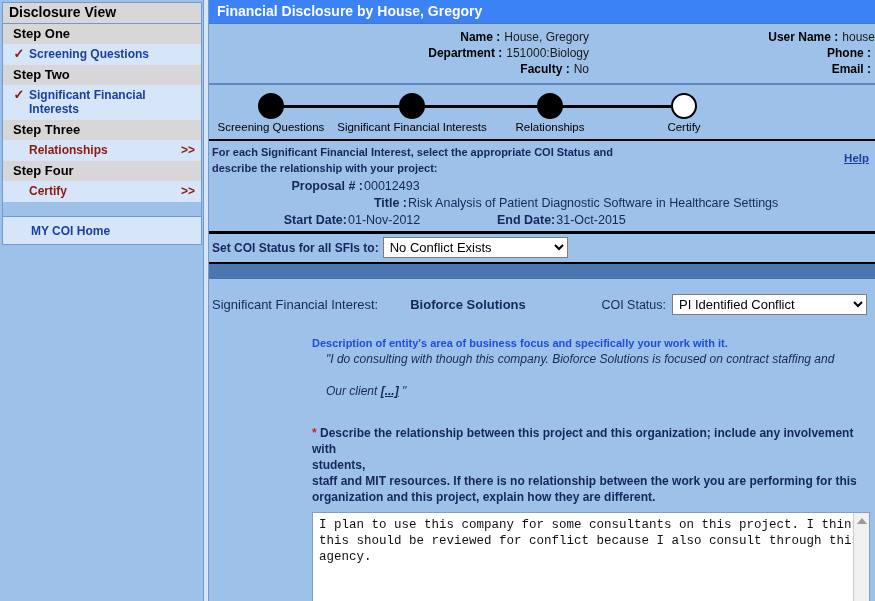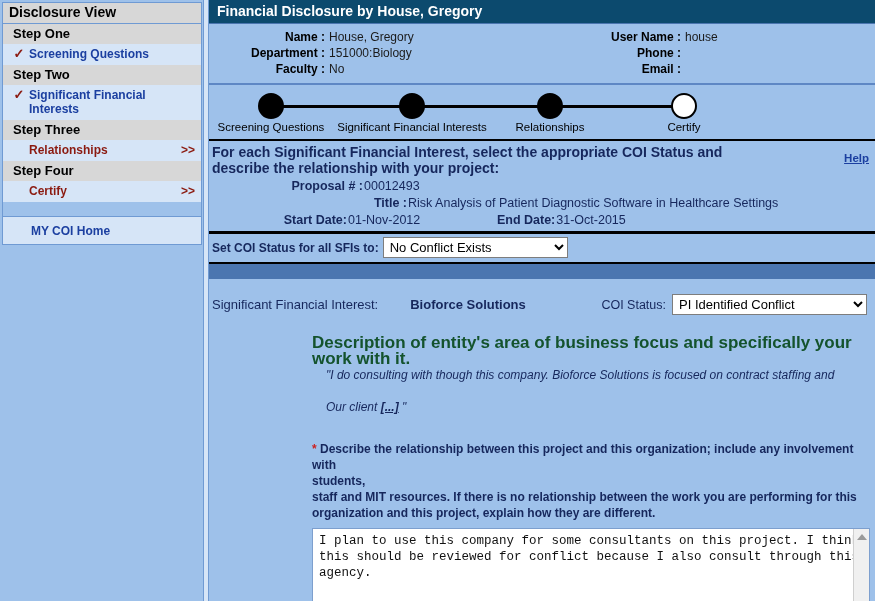--- a/index.html
+++ b/index.html
@@ -109,40 +109,40 @@
   
   #main {
     position: absolute;
     left: 209px; top: 0;
     width: 666px; height: 601px;
     background: #9ec1ea;
   }
 
   .titlebar {
     height: 24px;
-    background: #0c4a6e;
+    background: #3b82f6;
     border-bottom: 1px solid #4b76b0;
     color: #ffffff;
     font-size: 14px;
     font-weight: bold;
     padding: 3px 0 0 8px;
   }
 
   .infoblock {
     background: #9ec1ea;
     padding: 5px 0 6px 0;
     border-bottom: 2px solid #5e87c4;
   }
   .inforow {
     display: flex;
     font-size: 12px;
     line-height: 16px;
     color: #111111;
   }
-  .infocol { display: flex; }
+  .infocol { display: flex; justify-content: flex-end; }
   .infocol.c1 { width: 380px; }
   .infocol.c2 { width: 286px; }
   .lbl {
     font-weight: bold;
     text-align: right;
     padding-right: 4px;
     color: #000000;
   }
   .c1 .lbl { width: 120px; }
   .c2 .lbl { width: 96px; }
@@ -181,21 +181,21 @@
   }
 
   
   .instructions {
     position: relative;
     background: #9ec1ea;
     padding: 3px 0 2px 3px;
     border-bottom: 3px solid #000000;
   }
   .instr-text {
-    font-size: 14px;
+    font-size: 11px;
     font-weight: bold;
     color: #16275c;
     line-height: 16px;
     max-width: 610px;
   }
   .help-link {
     position: absolute;
     right: 6px; top: 11px;
     font-size: 11.5px;
     font-weight: bold;
@@ -276,23 +276,23 @@
     color: #16275c;
     padding-right: 6px;
   }
 
   .body-area {
     background: #9ec1ea;
     padding-left: 103px;
     padding-top: 18px;
   }
   .desc-head {
-    font-size: 17px;
-    font-weight: bold;
-    color: #14532d;
+    font-size: 11px;
+    font-weight: bold;
+    color: #1d4ed8;
     line-height: 16px;
   }
   .desc-quote {
     font-size: 12px;
     font-style: italic;
     color: #16275c;
     line-height: 16px;
     padding-left: 14px;
     max-width: 552px;
   }

